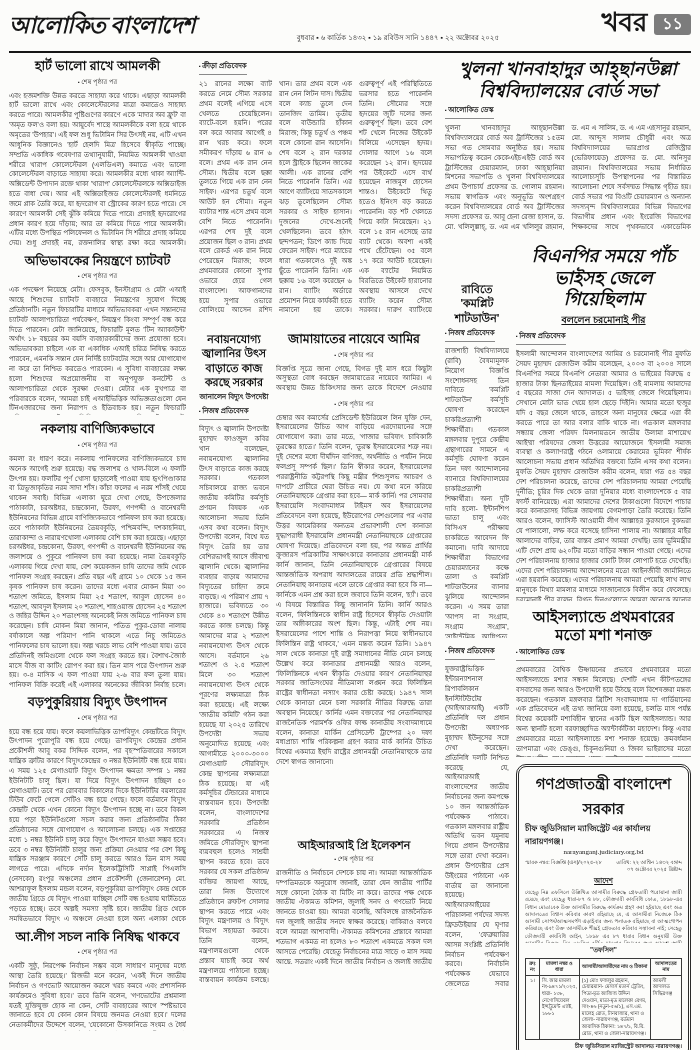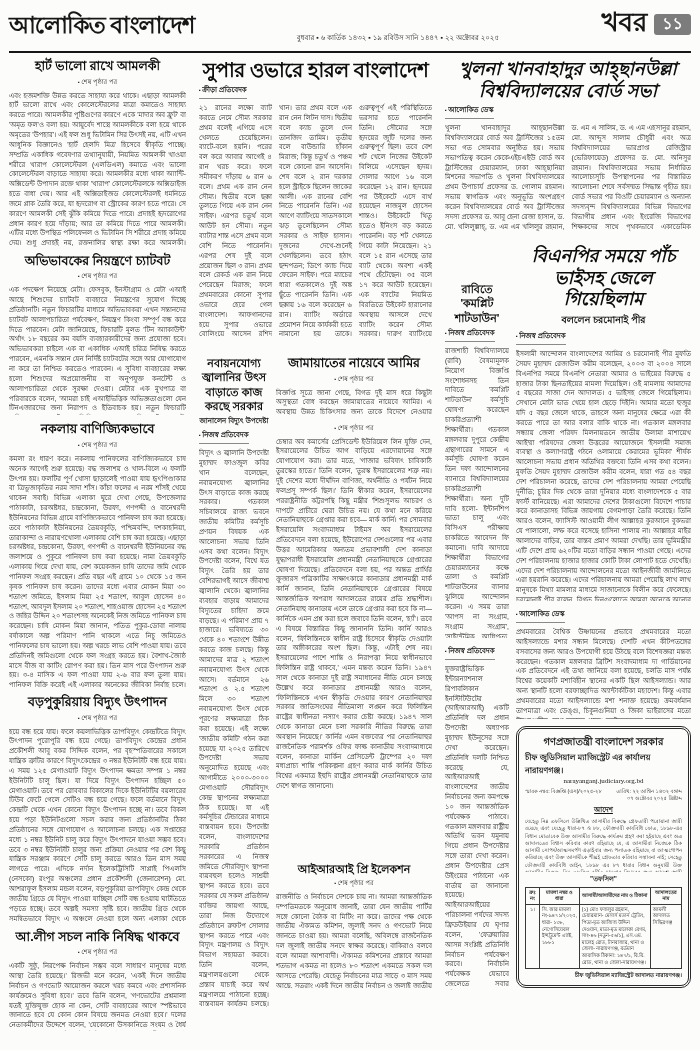--- a/index.html
+++ b/index.html
@@ -2,21 +2,21 @@
 <html lang="bn"><head>
 <meta charset="utf-8">
 <style>
   html,body{margin:0;padding:0;background:#e8e8e4;}
   .page{position:relative;width:700px;height:1050px;margin:0 auto;background:#fcfcfa;
         box-sizing:border-box;padding:8px 9px 6px;overflow:hidden;color:#161616;
         font-family:"Liberation Sans","DejaVu Sans",sans-serif;}
   
   .hdr{display:flex;align-items:flex-end;justify-content:space-between;
        border-bottom:2px solid #161616;padding-bottom:5px;height:38px;}
-  .logo{font-size:23px;font-weight:bold;letter-spacing:-1px;white-space:nowrap;}
+  .logo{font-size:23px;font-weight:bold;letter-spacing:-1px;white-space:nowrap;font-style:italic;}
   .dateline{font-size:7px;color:#222;align-self:flex-end;padding-bottom:2px;}
   .hdr-right{display:flex;align-items:center;gap:7px;}
   .section{font-size:26px;font-weight:bold;}
   .pagenum{background:#7c7c7c;color:#fff;font-size:16px;font-weight:bold;
            padding:2px 8px 3px;border-radius:3px;line-height:1;}
   
   .content{display:flex;gap:13px;margin-top:6px;}
   .c-left{width:177px;flex:none;}
   .c-mid{width:233px;flex:none;}
   .c-right{flex:1;min-width:0;}
@@ -24,35 +24,35 @@
   .w70{width:70px;flex:none;}
   .w64{width:64px;flex:none;margin-top:36px;}
   .grow{flex:1;min-width:0;}
   
   .hl{font-weight:bold;text-align:center;color:#0d0d0d;margin:0 0 2px;}
   .h-xl{font-size:20px;line-height:1.15;white-space:nowrap;letter-spacing:-.5px;margin-left:-8px;margin-right:-8px;}
   .h-lg{font-size:18px;line-height:1.2;font-style:italic;}
   .h-md{font-size:15px;line-height:1.2;}
   .h-sm{font-size:12.5px;line-height:1.25;}
   .h-xs{font-size:11px;line-height:1.3;}
-  .deck{font-size:9.5px;font-weight:bold;text-align:center;margin:1px 0 2px;}
+  .deck{font-size:9.5px;font-weight:bold;text-align:center;margin:1px 0 2px;text-decoration:underline;}
   .deck-sm{font-size:7px;font-weight:bold;text-align:center;margin:1px 0 2px;}
   .cont{font-size:6.5px;text-align:center;margin:1px 0 3px;color:#222;}
   .cont:before{content:"\25AA  ";font-size:5px;}
   .byline{font-size:7px;font-weight:bold;margin:1px 0 4px;padding-bottom:2px;
           border-bottom:.5px solid #8a8a8a;width:fit-content;max-width:100%;}
   .byline:before{content:"\25AA  ";font-size:5px;}
   
   .bd{font-size:6.8px;line-height:1.45;text-align:justify;overflow:hidden;color:#1d1d1d;}
   .cols3{column-count:3;column-gap:7px;}
   .cols2{column-count:2;column-gap:7px;}
   .art{margin-bottom:7px;}
   
   .gov-box{border:3px double #2a2a2a;border-radius:10px;padding:5px 6px;margin-top:6px;background:#fcfcfa;}
-  .gov-t1{font-size:10px;font-weight:bold;text-align:center;font-family:Liberation Serif, serif;}
+  .gov-t1{font-size:15px;font-weight:bold;text-align:center;}
   .gov-t2{font-size:8px;font-weight:bold;text-align:left;}
   .gov-url{font-size:7px;text-align:center;font-family:Liberation Serif, serif;}
   .gov-meta{display:flex;justify-content:space-between;font-size:5.2px;margin-top:3px;line-height:1.35;}
   .gov-order{text-align:center;font-weight:bold;font-size:7px;margin:2px 0;text-decoration:underline;}
   .gov-body{font-size:5.2px;line-height:1.4;text-align:justify;height:54px;overflow:hidden;}
   .gov-sched{text-align:center;font-weight:bold;font-size:6.5px;margin:2px 0;}
   table.gov{width:100%;border-collapse:collapse;font-size:4.9px;line-height:1.35;}
   table.gov th,table.gov td{border:.5px solid #3a3a3a;padding:1.5px 2px;vertical-align:top;text-align:left;}
   table.gov th{font-weight:bold;text-align:center;vertical-align:middle;}
   .cell-c{text-align:center !important;}
@@ -103,21 +103,20 @@
       <div class="art">
         <div class="hl h-sm">আ.লীগ সচল নাকি নিষিদ্ধ থাকবে</div>
         <div class="cont">শেষ পৃষ্ঠার পর</div>
         <div class="bd" style="height:70px">একটি সুষ্ঠু, নিরপেক্ষ নির্বাচন সম্ভব বলে সাধারণ মানুষের মধ্যে আস্থা তৈরি হয়েছে।' রিজভী মনে করেন, 'একই দিনে জাতীয় নির্বাচন ও গণভোট আয়োজন করলে খরচ কমবে এবং প্রশাসনিক কার্যক্রমেও সুবিধা হবে।' তবে তিনি বলেন, 'গণভোটের প্রশ্নমালা যতই যুক্তিযুক্ত হোক না কেন, সেটি ব্যবহারের আগে স্পষ্টভাবে জানাতে হবে যে কোন কোন বিষয়ে জনমত নেওয়া হবে।' দলের নেতাকর্মীদের উদ্দেশে বলেন, 'যেকোনো উসকানিতে সংযম ও ধৈর্য ধারণ করতে হবে। শান্তিপূর্ণ কর্মসূচি ও আইনের আওতাধীনের পথেই আমাদের এগোতে হবে।'</div>
       </div>
     </div>
 
     <div class="c-mid">
 
       <div class="art">
-        <div class="hl h-xl">সুপার ওভারে হারল বাংলাদেশ</div>
         <div class="byline">ক্রীড়া প্রতিবেদক</div>
         <div class="bd cols3" style="height:246px">২১ রানের লক্ষ্যে ব্যাট করতে নেমে সৌম্য সরকার প্রথম বলেই এগিয়ে এসে খেলতে চেয়েছিলেন। ব্যাটে-বলে হয়নি। পরের বল করে আবার আগেই ৪ রান খরচ করে। ফলে সমীকরণ দাঁড়ায় ৬ রান ৬ বলে। প্রথম এক রান নেন সৌম্য। দ্বিতীয় বলে ছক্কা তুলতে গিয়ে এক রান নেন সাইফ। এরপর চতুর্থ বলে আউট হন সৌম্য। নতুন ব্যাটার শান্ত এসে প্রথম বলে বেশি নিতে পারেননি। এরপর শেষ দুই বলে প্রয়োজন ছিল ৩ রান। প্রথম বলে রেকর্ড এক রান নিয়ে পেরেছেন মিরাজ; ফলে প্রথমবারের কোনো সুপার ওভারে হেরে গেল বাংলাদেশ। আফগানদের হয়ে সুপার ওভারে বোলিংয়ে আসেন রশিদ খান। তার প্রথম বলে এক রান নেন লিটন দাস। দ্বিতীয় বলে ক্যাচ তুলে দেন তানজিদ তামিম। তৃতীয় বলে বাউন্ডারি হাঁকান মিরাজ; কিন্তু চতুর্থ ও পঞ্চম বলে কোনো রান আসেনি। শেষ বলে ২ রান দরকার হলে স্ট্রাইকে ছিলেন জাকের আলী। এক রানের বেশি নিতে পারেননি তিনি। এর আগে ব্যাটিংয়ে সাতসকালে ঝড় তুলেছিলেন সৌম্য সরকার ও সাইফ হাসান। দুজনের দেখে-শুনেই খেলছিলেন। তবে হঠাৎ ছন্দপতন; ডিপে ক্যাচ দিয়ে ফেরেন সাইফ। পরে ম্যাচের ধারা গতকালেও দুই অঙ্ক ছুঁতে পারেননি তিনি। এক ছক্কায় ১৬ বলে করেছেন ৬ রান। ব্যাটিং অর্ডারে প্রমোশন নিয়ে কার্যকরী হতে নামানো হয় তাকে। গুরুত্বপূর্ণ এই পরিস্থিতিতে ভরসার হতে পারেননি তিনি। সৌম্যের সঙ্গে হৃদয়ের জুটি দলের জন্য গুরুত্বপূর্ণ ছিল। তবে বেশ শট খেলে নিজের উইকেট বিলিয়ে এসেছেন হৃদয়। দোলার আগে ১৬ বলে করেছেন ১২ রান। হৃদয়ের পর উইকেটে এসে ব্যর্থ হয়েছেন নাজমুল হোসেন শান্তও। উইকেটে থিতু হতেও ইনিংস বড় করতে পারেননি। বড় শট খেলতে গিয়ে কাটা নিয়েছেন। ২১ বলে ১৫ রান এসেছে তার ব্যাট থেকে। অবশ্য একই পথে হেঁটেছেন। ৩৫ বলে ১৭ করে আউট হয়েছেন। এক ব্যাটের নিয়মিত বিরতিতে উইকেট হারানোর অবস্থায় আসলে দেখে ব্যাটিং করেন সৌম্য সরকার। দারুণ ব্যাটিংয়ে ছিলেন ব্যক্তিগত ফিফটির পথে; তবে হ্যাট্রিক তৈরি হাসান। শট খেলতে গিয়ে সীমানার কাছে ধরা পড়েন। তার আগে ৮৬ বলে করেছেন ৪৫ রান। ১০৩ রানে পঞ্চম উইকেট হারানোর পর সাতে ব্যাট করতে আসেন নাসুম। এই পরিস্থিতিতে বিদ্যুৎ হলেও লড়ল বাংলাদেশ টিম ম্যানেজমেন্ট। এক ছক্কায় ১৪ রান এসেছে নাসুমের ব্যাট থেকে। এরপর সোহান এসে ফ্রন্ট ফুটে খেলার চেষ্টা করেন। কিন্তু ২৪ বলে ২০ রানের বেশি করতে পারেননি তিনি। ৪৬তম ওভারে যখন সোহান ফেরেন তখন দলের রান ১৬৯। এমন থেকে দুইশ রান অনেক দূরের পথই মনে হচ্ছিল। তবে সেই পথটুকু সহজেই পাড়ি দেন বিপুল। শেষের ব্যাটিংয়ে ১৪ বলে করেন অপরাজিত পান্ডু ৩১ রান। তাতে যোগ্য সঙ্গ দেন মিরাজ। অধিনায়ক অপরাজিত থাকেন ৫৮ বলে ৩২ রান করে।</div>
       </div>
 
       <div class="split">
 
         <div class="w70">
           <div class="art">
             <div class="hl h-xs">নবায়নযোগ্য জ্বালানির উৎস বাড়াতে কাজ করছে সরকার</div>
             <div class="deck-sm">জানালেন বিদ্যুৎ উপদেষ্টা</div>
@@ -173,20 +172,21 @@
         <div class="grow">
 
           <div class="art">
             <div class="hl h-lg">বিএনপির সময়ে পাঁচ ভাইসহ জেলে গিয়েছিলাম</div>
             <div class="deck">বললেন চরমোনাই পীর</div>
             <div class="byline">নিজস্ব প্রতিবেদক</div>
             <div class="bd" style="height:252px">ইসলামী আন্দোলন বাংলাদেশের আমির ও চরমোনাই পীর মুফতি সৈয়দ মুহাম্মদ রেজাউল করীম বলেছেন, ২০০৩ বা ২০০৪ সালে বিএনপির সময়ে বিএনপি নেতারা আমার ও ভাইয়ের বিরুদ্ধে ৫ হাজার টাকা ছিনতাইয়ের মামলা দিয়েছিল। ওই মামলায় আমাদের ৫ বছরের সাজা দেন আদালত। ৫ ভাইসহ জেলে গিয়েছিলাম। সেখানে মোটা ভাত খেয়ে হাল ছেড়ে দিইনি। আমার মতো হুজুর যদি ৫ বছর জেলে থাকে, তাহলে অন্য মানুষের ক্ষেত্রে এরা কী করতে পারে তা আর বলার বাকি থাকে না। গতকাল মঙ্গলবার সন্ধ্যায় জেলা পরিষদ মিলনায়তনে জাতীয় উলামা মাশায়েখ আইম্মা পরিষদের জেলা উত্তরের আয়োজনে 'ইসলামী সমাজ ব্যবস্থা ও কল্যাণরাষ্ট্র গঠনে ওলামায়ে কেরামের ভূমিকা' শীর্ষক আলোচনা সভায় প্রধান অতিথির বক্তব্যে তিনি এসব কথা বলেন। মুফতি সৈয়দ মুহাম্মদ রেজাউল করীম বলেন, যারা গত ৫৪ বছর দেশ পরিচালনা করেছে, তাদের দেশ পরিচালনায় আমরা পেয়েছি দুর্নীতি; চুরির দিক থেকে তারা দুনিয়ার মধ্যে বাংলাদেশকে ৫ বার ফার্স্ট বানিয়েছে। এরা আমাদের দেশের টাকাগুলো বিদেশে পাচার করে কানাডাসহ বিভিন্ন জায়গায় বেগমপাড়া তৈরি করেছে। তিনি আরও বলেন, ফ্যাসিস্ট আওয়ামী লীগ আল্লাহর কুরআনে বুকভরা যে পালালো, লম্ফ করে বসেছে হাসিনা পালায় না। আল্লাহর মাইর আলাদের বাড়ির, তার বাস্তব প্রমাণ আমরা দেখছি। তার ভূমিমন্ত্রীর এটি দেশে প্রায় ৬২০টির মতো বাড়ির সন্ধান পাওয়া গেছে। এদের দেশ পরিচালনায় হাজার হাজার কোটি টাকা লোপাট হতে দেখেছি। এদের দেশ পরিচালনায় আন্দোলনের মতো আইনজীবী জার্মানিতে এরা হয়রানি করেছে। এদের পরিচালনায় আমরা পেয়েছি লাখ লাখ মানুষকে মিথ্যা মামলার মাধ্যমে সাজানোকে বিলীন করে ফেলেছে। চরমোনাই পীর বলেন, বিগত দিনগুলোতে আমরা অনেকে অন্যের ওপর ভর করে চলেছি, কিন্তু ইসলাম নামক গাছকে আঁকড়ে ধরে মাথা উঁচু করে দাঁড়াবার চিন্তা কেউ করেনি। ৫ আগস্টের পর আলোড়নমূল্লিতে একটি ক্ষেত্র তৈরি হয়েছে ইসলামের পক্ষে। দেশ ও মানবতার কল্যাণের পক্ষে বিভিন্ন তাগুতের থেকে দেশকে রক্ষার জন্য একটি সুযোগ তৈরি হয়েছে। এ সুযোগকে যদি আমরা সদ্ব্যবহার করতে না পারি তাহলে আমাদের ভবিষ্যৎ প্রজন্ম সভ্যতাগুলো যখন ইতিহাস পড়বে তখন আমাদেরকে ভিন্নর জানাবে, কলঙ্কের ইতিহাসে রচনা করবে। আলোচনা সভায় জাতীয় উলামা মাশায়েখ আইম্মা পরিষদের জেলা উত্তরের সভাপতি মুফতি ইয়াসিন নঈ-ভূঁইয়ার সভাপতিত্বে বিশেষ অতিথির বক্তব্য রাখেন ইসলামী আন্দোলন বাংলাদেশ মহানগর জেলা-১ সদর আসনের সদস্য সচিব পদপ্রার্থী মাওলানা ওবায়দুর রহমান, জেলা উলামা মাশায়েখ আইম্মা পরিষদের জেলা উত্তরের সেক্রেটারি মাওলানা মুহাম্মদ আবু সালেহ। সভায় ইসলামী আন্দোলন জেলা উত্তরের সেক্রেটারি মাওলানা তরিকুল ইসলামসহ জেলার বিশিষ্ট ওলামায়ে কেরাম উপস্থিত ছিলেন।</div>
           </div>
 
           <div class="art">
+            <div class="hl h-md">আইসল্যান্ডে প্রথমবারের মতো মশা শনাক্ত</div>
             <div class="byline">আলোকিত ডেস্ক</div>
             <div class="bd" style="height:92px">প্রথমবারের বৈশ্বিক উষ্ণায়নের প্রভাবে প্রথমবারের মতো আইসল্যান্ডে মশার সন্ধান মিলেছে। দেশটি এখন কীটপতঙ্গের বসবাসের জন্য আরও উপযোগী হয়ে উঠছে বলে বিশেষজ্ঞরা মন্তব্য করেছেন। গতকাল মঙ্গলবার ব্রিটিশ সংবাদমাধ্যম দ্য গার্ডিয়ানের এক প্রতিবেদনে এই তথ্য জানিয়ে বলা হয়েছে, চলতি মাস পর্যন্ত বিশ্বের কয়েকটি মশাবিহীন স্থানের একটি ছিল আইসল্যান্ড। আর অন্য স্থানটি হলো বরফাচ্ছাদিত অ্যান্টার্কটিকা মহাদেশ। কিন্তু এবার প্রথমবারের মতো আইসল্যান্ডে মশা শনাক্ত হয়েছে। ক্রমবর্ধমান তাপমাত্রা এবং ডেঙ্গু, চিকুনগুনিয়া ও জিকা ভাইরাসের মতো উষ্ণমণ্ডলীয় রোগ ছড়াতে পারে। আইসল্যান্ডের ন্যাচারাল সায়েন্স ইনস্টিটিউটের কীটতত্ত্ববিদ ম্যাথিয়াস আলফ্রেডসন দেশটিতে মশা শনাক্ত হওয়ার তথ্য নিশ্চিত করেছেন। বিজ্ঞানীদের পর্যটনে নমুনা নিজেই পরীক্ষা করে চণ্ডাভ্যতার প্রজাতি শনাক্ত করেছেন তিনি।</div>
           </div>
 
           <div class="gov-box">
             <div class="gov-t1">গণপ্রজাতন্ত্রী বাংলাদেশ সরকার</div>
             <div class="gov-t2">চীফ জুডিসিয়াল ম্যাজিস্ট্রেট এর কার্যালয় নারায়ণগঞ্জ।</div>
             <div class="gov-url">narayanganj.judiciary.org.bd</div>
             <div class="gov-meta">
               <span>স্মারক নম্বর: বিজ্ঞপ্তি (এস)/২০২৫-২৮</span>

